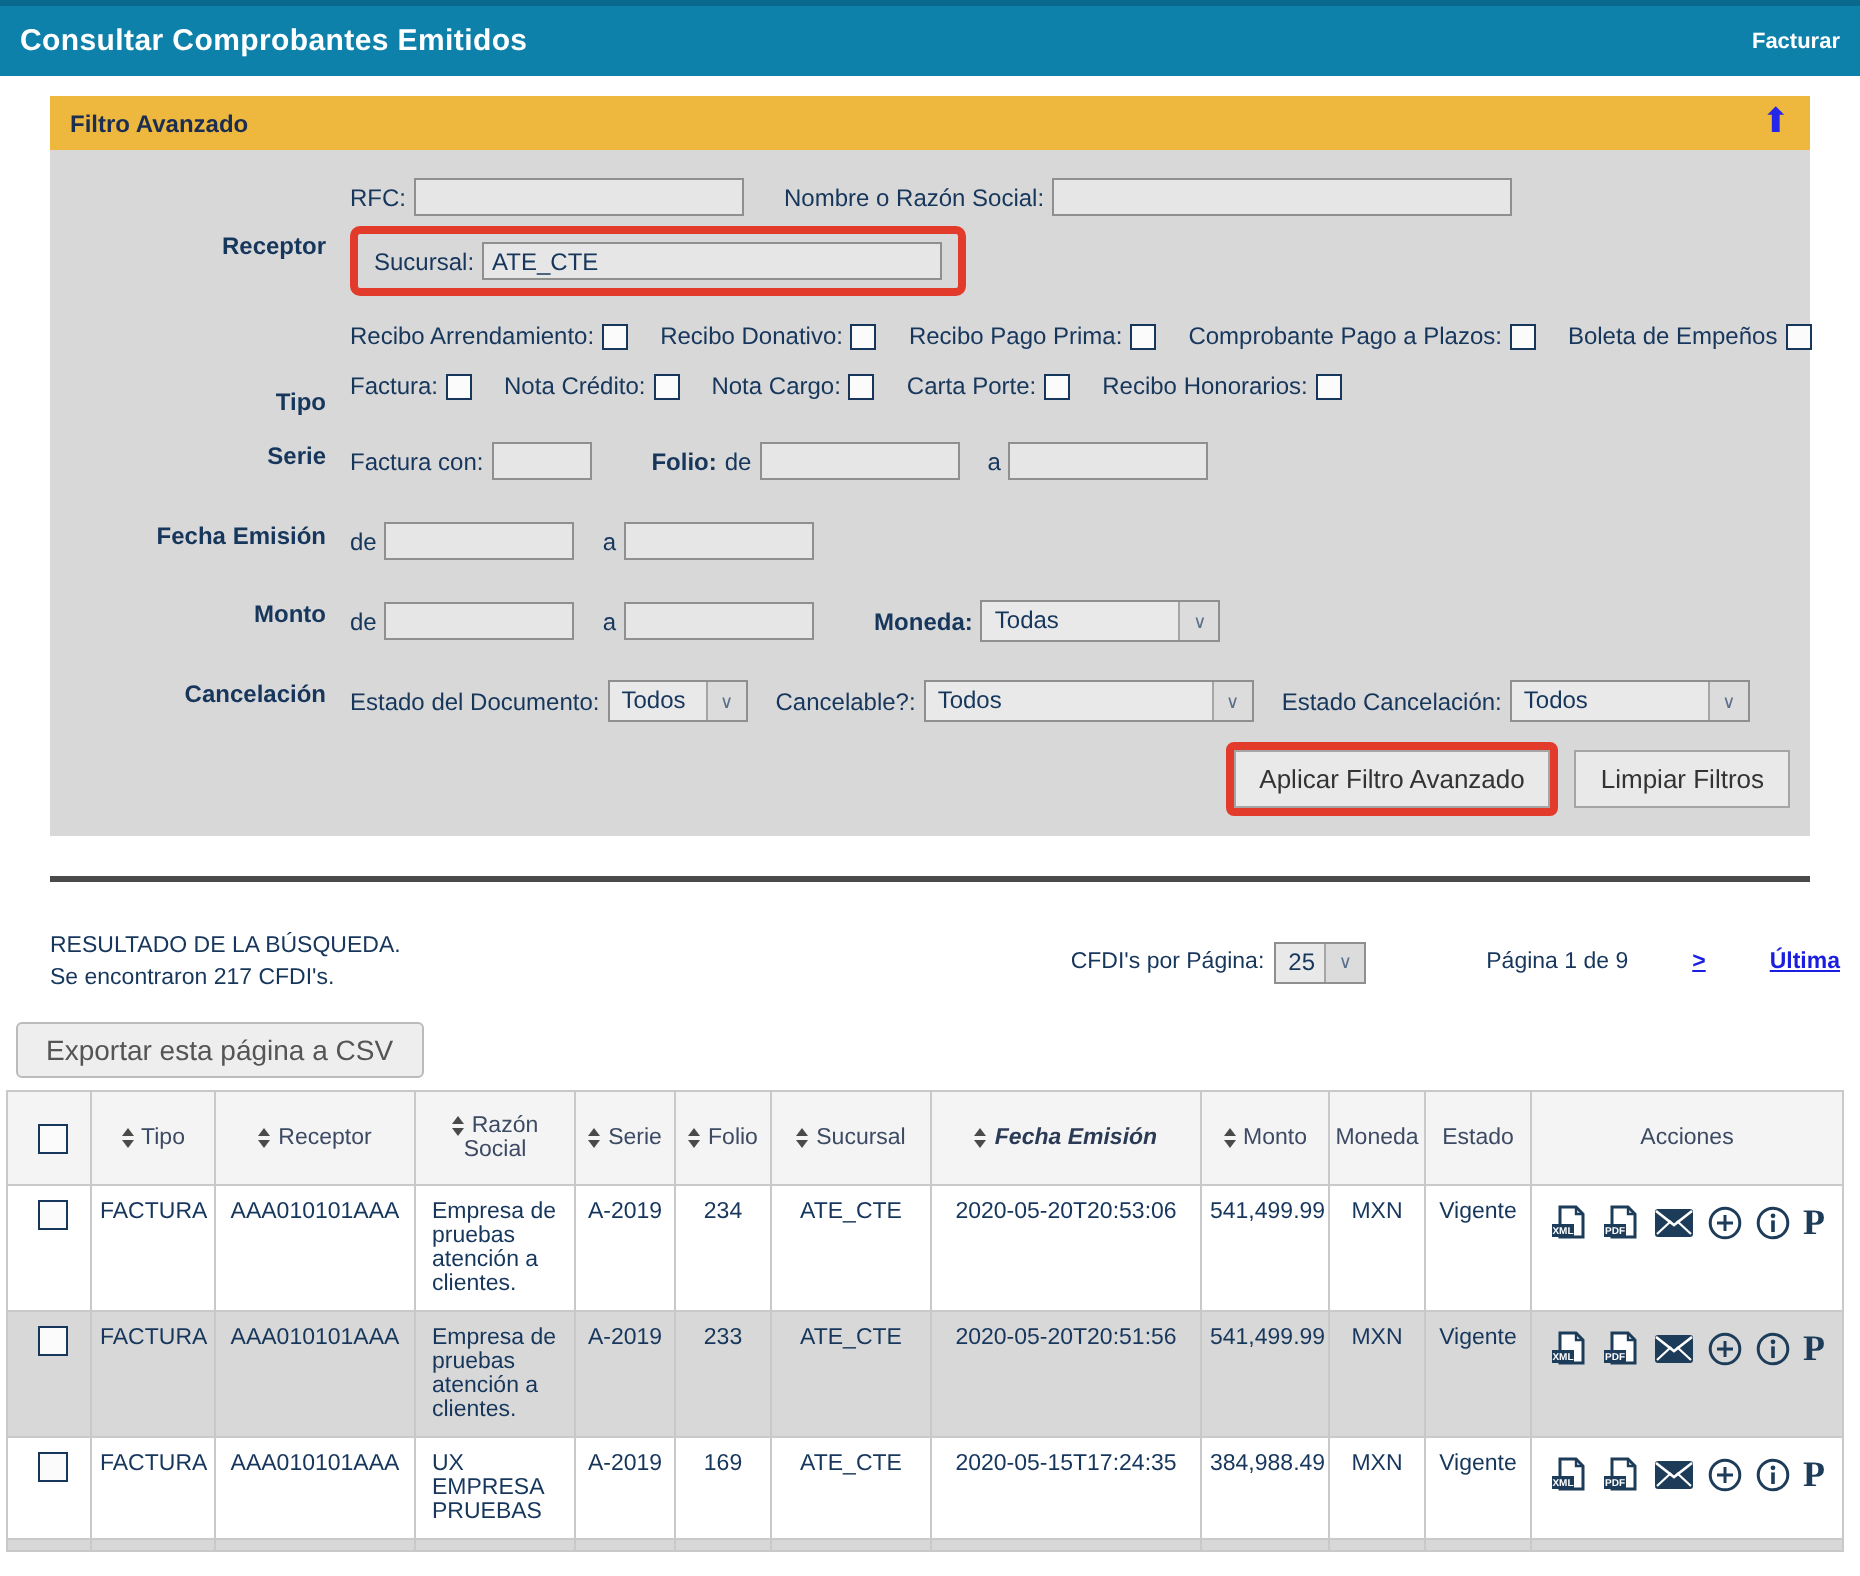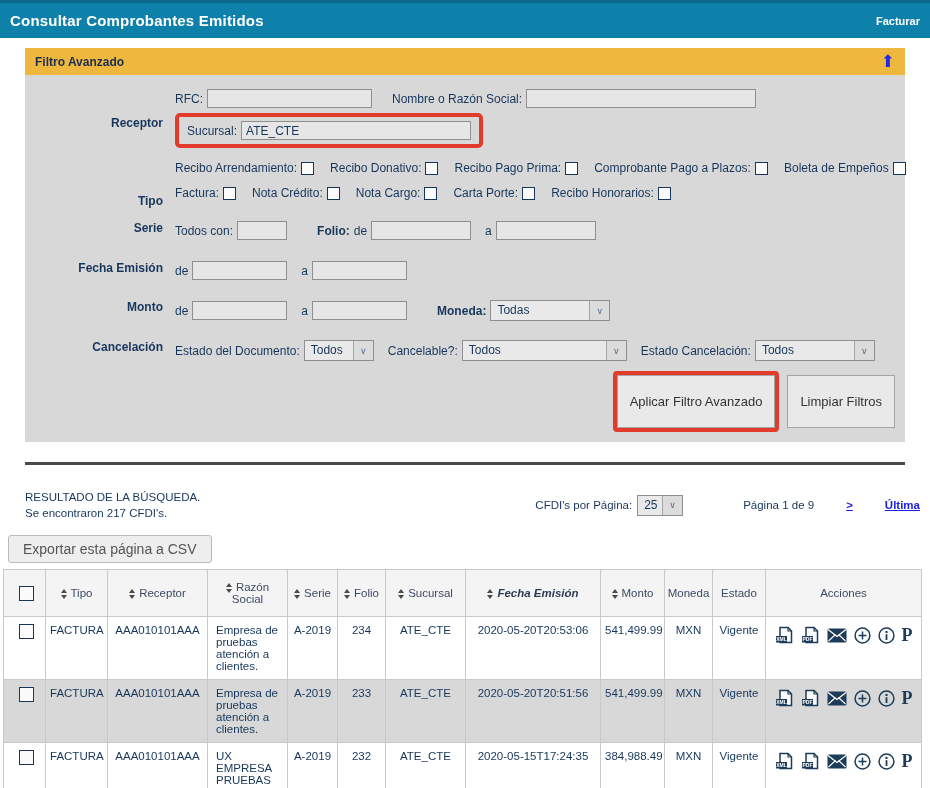--- a/index.html
+++ b/index.html
@@ -65,21 +65,21 @@
   .sel .val { padding:2px 6px; flex:1; white-space:nowrap; overflow:hidden; }
   .sel .arrowbox {
     width:20px; min-width:20px; border-left:1px solid #a5a5a5; background:#dcdcdc;
     display:flex; align-items:center; justify-content:center; color:#5a6f8a; font-size:9px;
   }
   .selw70{width:70px} .selw120{width:120px} .selw165{width:165px}
 
   .btnrow { display:flex; justify-content:flex-end; align-items:center; margin:4px 0 0 0; }
   .btn {
     background:#e9e9e9; border:1px solid #a5a5a5; font-size:13px; color:#333;
-    padding:18px 12px; cursor:pointer; font-family:"Liberation Sans",sans-serif;
+    padding:6px 12px; cursor:pointer; font-family:"Liberation Sans",sans-serif;
   }
   .red-btn-wrap { border:4px solid #e23b2b; border-radius:4px; display:inline-block; margin-right:8px; }
 
   
   .divider { margin:20px 25px 0 25px; border-top:3px solid #4a4a4a; }
   .results-bar {
     display:flex; justify-content:space-between; align-items:center;
     margin:24px 10px 0 25px;
   }
   .res-left { font-size:11.5px; line-height:16px; color:#16365c; }
@@ -203,21 +203,21 @@
               <span>Recibo Honorarios:</span>
               <span class="cb"></span>
             </span>
           </div>
         </div>
     </div>
 
     <div class="frow" style="margin-bottom:21px">
       <div class="flabel">Serie</div>
       <div class="fcontent inline">
-        <span class="lbl">Todos con:</span>
+        <span class="lbl">Factura con:</span>
         <input class="tin w50 gap30" style="">
         <span class="lbl b">Folio:</span>
         <span class="lbl">de</span>
         <input class="tin w100 gap14" style="">
         <span class="lbl">a</span>
         <input class="tin w100" style="">
       </div>
     </div>
 
     <div class="frow" style="margin-bottom:20px">
@@ -427,21 +427,21 @@
             </span>
           </span>
         </td>
       </tr>
       <tr>
         <td class="col0"><span class="cb cb-big"></span></td>
         <td class="col1">FACTURA</td>
         <td class="col2">AAA010101AAA</td>
         <td class="col3 left">UX EMPRESA PRUEBAS</td>
         <td class="col4">A-2019</td>
-        <td class="col5">232</td>
+        <td class="col5">169</td>
         <td class="col6">ATE_CTE</td>
         <td class="col7">2020-05-15T17:24:35</td>
         <td class="col8">384,988.49</td>
         <td class="col9">MXN</td>
         <td class="col10">Vigente</td>
         <td class="col11">
           <span class="actions">
             <span class="icon">
               <svg width="19" height="18" viewBox="0 0 19 18">
                 <path d="M5 1.5 h8 l3.5 3.5 v11.5 h-11.5 z" fill="#fff" stroke="#1d3c5a" stroke-width="1.5"></path>

